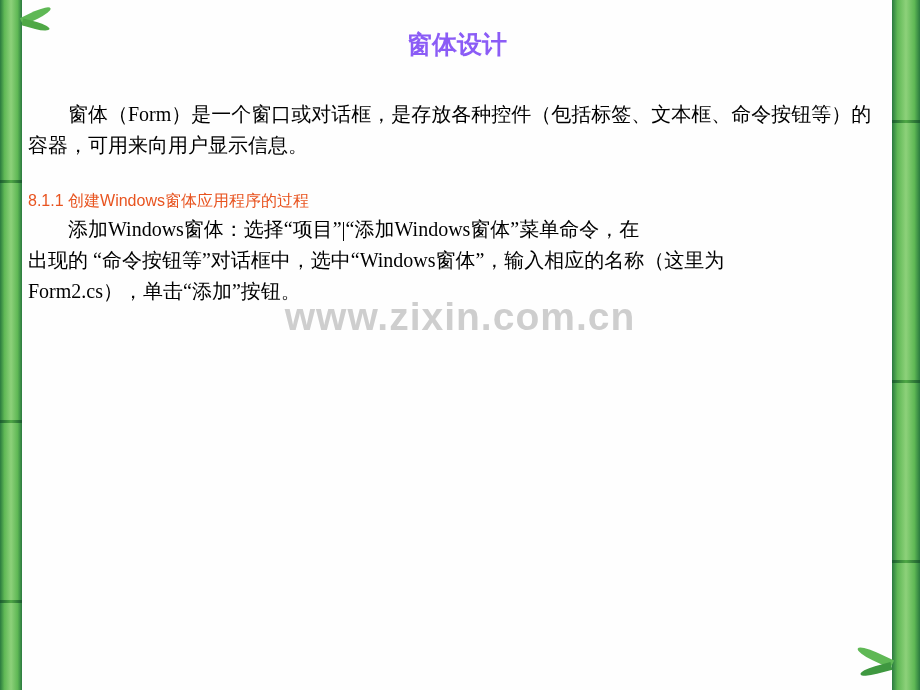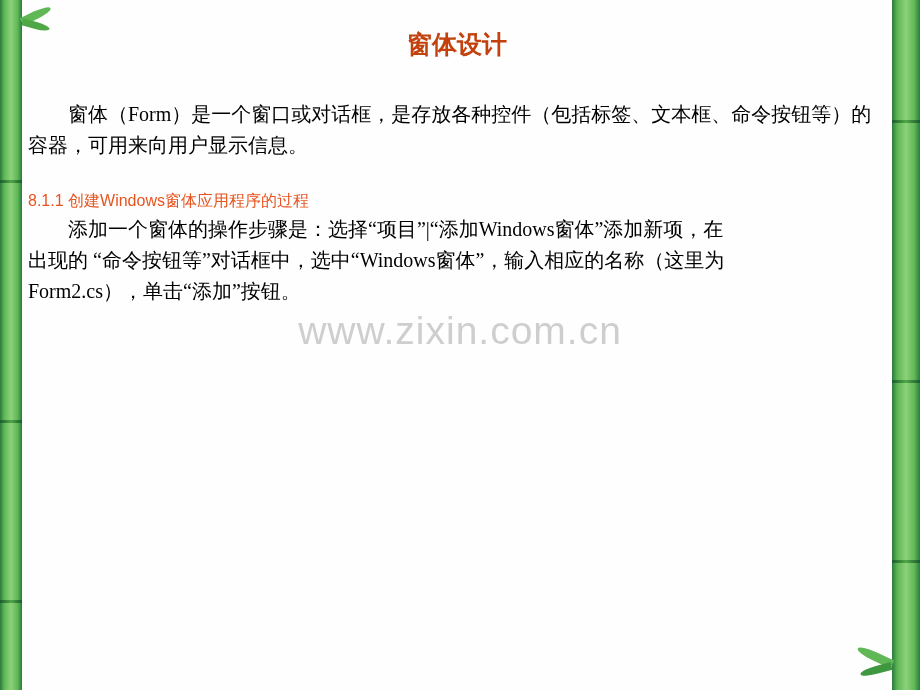--- a/index.html
+++ b/index.html
@@ -127,21 +127,21 @@
     }
     .content {
       position: absolute;
       left: 22px;
       right: 28px;
       top: 0;
       padding: 28px 6px 0 6px;
     }
     .title {
       text-align: center;
-      color: #c2410c;
+      color: #8b5cf6;
       font-size: 25px;
       font-weight: bold;
       margin-bottom: 38px;
       font-family: "SimSun", "Microsoft YaHei", serif;
     }
     .para1 {
       color: #000;
       font-size: 20px;
       line-height: 1.55;
       margin-bottom: 28px;
@@ -156,29 +156,30 @@
     }
     .para2 {
       color: #000;
       font-size: 20px;
       line-height: 1.55;
       font-family: "SimSun", "Microsoft YaHei", serif;
     }
     .para2-line1 { text-indent: 2em; }
     .watermark {
       position: absolute;
-      top: 309px;
+      top: 295px;
       left: 50%;
       transform: translateX(-50%);
       color: rgba(140, 140, 140, 0.42);
       font-size: 39px;
       letter-spacing: 1px;
       font-family: Arial, sans-serif;
       pointer-events: none;
       white-space: nowrap;
+      font-weight: bold;
     }
   </style>
 </head>
 <body>
 
 <div class="bamboo-left"></div>
 <div class="bamboo-left-node2"></div>
 <div class="leaf-left"></div>
 
 <div class="bamboo-right"></div>
@@ -186,19 +187,19 @@
 <div class="leaf-right"></div>
 
 <div class="content">
   <div class="title">窗体设计</div>
 
   <div class="para1">窗体（Form）是一个窗口或对话框，是存放各种控件（包括标签、文本框、命令按钮等）的容器，可用来向用户显示信息。</div>
 
   <div class="section-heading">8.1.1 创建Windows窗体应用程序的过程</div>
 
   <div class="para2">
-    <div class="para2-line1">添加一个窗体的操作步骤是：选择“项目”|“添加Windows窗体”添加新项，在</div>
+    <div class="para2-line1">添加Windows窗体：选择“项目”|“添加Windows窗体”菜单命令，在</div>
     <div>出现的 “命令按钮等”对话框中，选中“Windows窗体”，输入相应的名称（这里为</div>
     <div>Form2.cs），单击“添加”按钮。</div>
   </div>
 </div>
 
 <div class="watermark">www.zixin.com.cn</div>
 
 </body></html>

